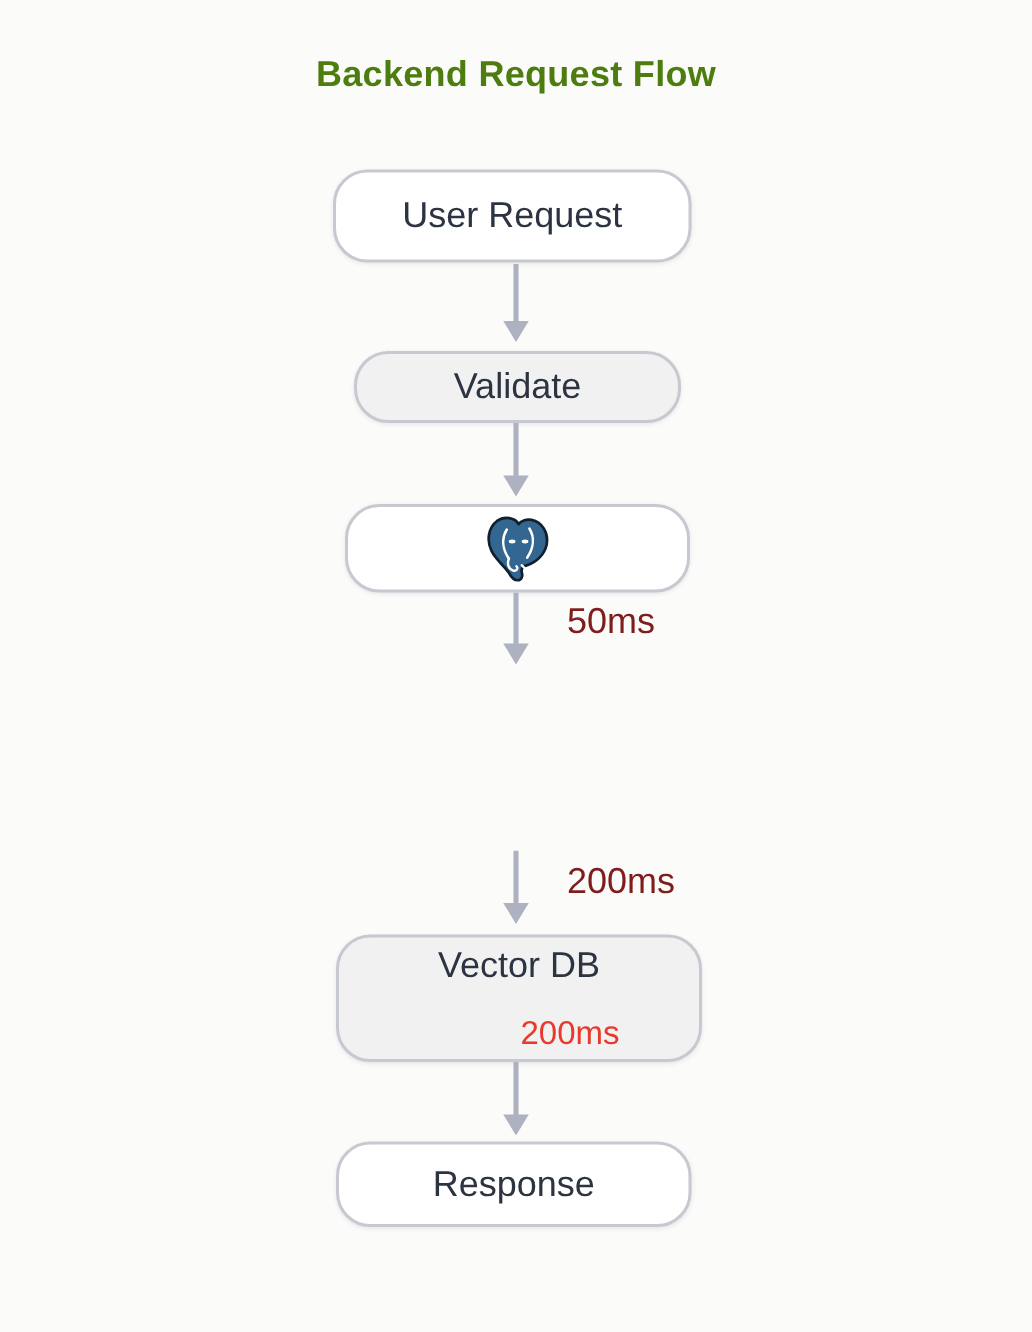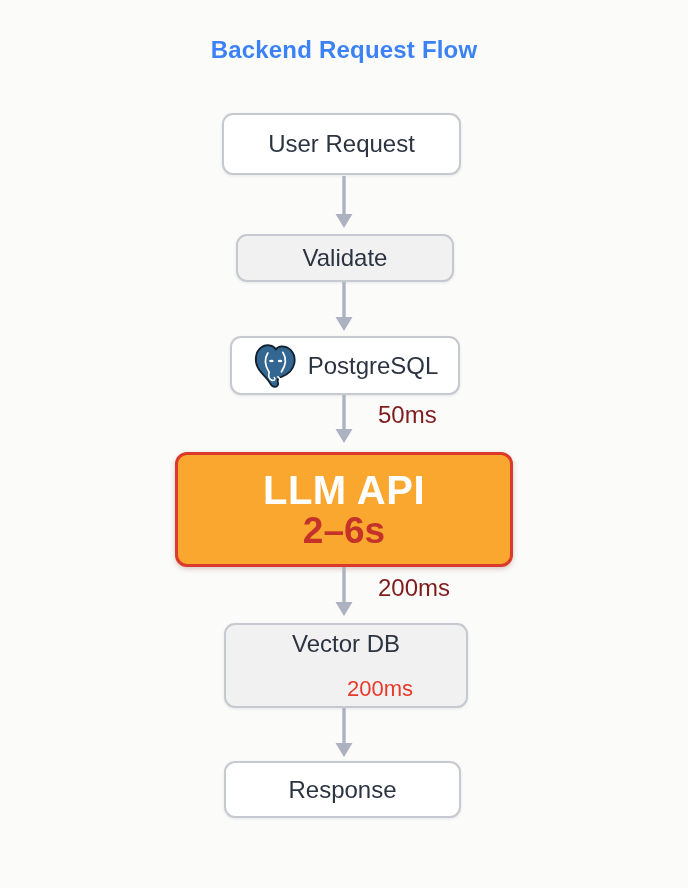--- a/index.html
+++ b/index.html
@@ -16,31 +16,31 @@
     overflow: hidden;
   }
   .diagram-title {
     position: absolute;
     top: 36px;
     left: 0;
     width: 100%;
     text-align: center;
     font-size: 24px;
     font-weight: 700;
-    color: #3b82f6;
+    color: #4d7c0f;
     letter-spacing: 0.2px;
   }
   .node {
     position: absolute;
     box-sizing: border-box;
     display: flex;
     flex-direction: column;
     align-items: center;
     justify-content: center;
-    border-radius: 11px;
+    border-radius: 23px;
     font-size: 24px;
     color: #2c3442;
   }
   .node.white {
     background: #ffffff;
     border: 2px solid #c6c9d0;
     box-shadow: 0 1px 3px rgba(40,45,60,0.10);
   }
   .node.gray {
     background: #f1f1f2;
@@ -130,33 +130,28 @@
   <div class="node white" id="node-postgresql">
     <svg class="pg-logo" width="46" height="50" viewBox="0 0 64 64">
       <path d="M33 9 C 30 3 20 1 13 6 C 5 12 3 24 8 34 C 12 42 20 48 24 54 C 26 58 28 61 32 61 C 36 61 37 57 36 54 C 35 50 37 48 41 47 C 50 44 57 37 59 28 C 61 17 55 7 45 5 C 40 4 35 6 33 9 Z" fill="#336791" stroke="#11202e" stroke-width="2.5" stroke-linejoin="round"></path>
       <path d="M22 14 C 17 22 18 32 24 41" stroke="#ffffff" stroke-width="2.4" fill="none" stroke-linecap="round"></path>
       <path d="M43 13 C 48 21 47 31 41 40" stroke="#ffffff" stroke-width="2.4" fill="none" stroke-linecap="round"></path>
       <ellipse cx="27" cy="25" rx="3.1" ry="1.8" fill="#ffffff"></ellipse>
       <ellipse cx="39" cy="25" rx="3.1" ry="1.8" fill="#ffffff"></ellipse>
       <path d="M24 41 C 22 46 24 51 28 52 C 31 53 33 50 31 48" stroke="#ffffff" stroke-width="2.2" fill="none" stroke-linecap="round"></path>
       <path d="M36 47 C 39 51 43 52 46 49" stroke="#ffffff" stroke-width="2.2" fill="none" stroke-linecap="round"></path>
     </svg>
-    <span>PostgreSQL</span>
   </div>
 
   <svg class="arrow" id="arrow-3" viewBox="0 0 22 48">
     <line x1="11" y1="0" x2="11" y2="35" stroke="#aeb1c0" stroke-width="3.4"></line>
     <polygon points="2.5,34 19.5,34 11,48" fill="#aeb1c0"></polygon>
   </svg>
   <div class="edge-label" id="edge-label-50ms">50ms</div>
 
-  <div class="node highlight" id="node-llm-api">
-    <span class="llm-title">LLM API</span>
-    <span class="llm-latency">2–6s</span>
-  </div>
 
   <svg class="arrow" id="arrow-4" viewBox="0 0 22 49">
     <line x1="11" y1="0" x2="11" y2="36" stroke="#aeb1c0" stroke-width="3.4"></line>
     <polygon points="2.5,35 19.5,35 11,49" fill="#aeb1c0"></polygon>
   </svg>
   <div class="edge-label" id="edge-label-200ms">200ms</div>
 
   <div class="node gray" id="node-vector-db">
     <span>Vector DB</span>
     <span class="node-latency-inline">200ms</span>

